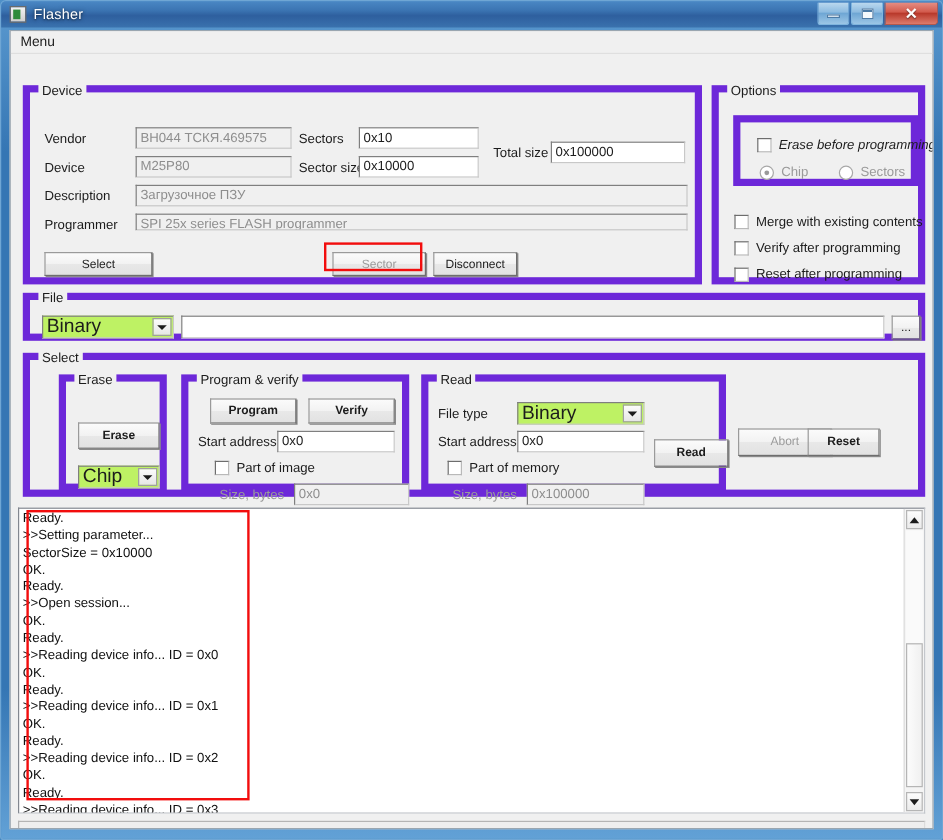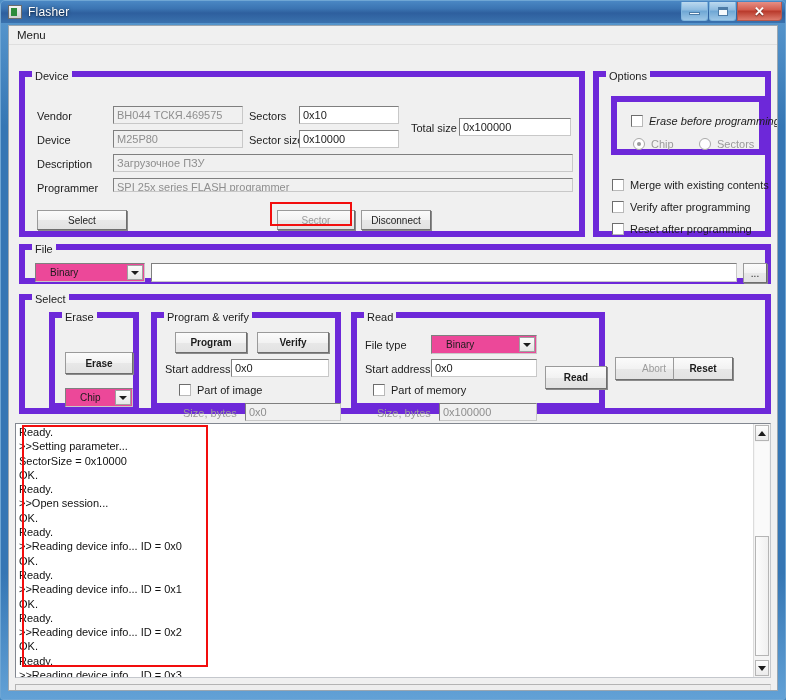--- a/index.html
+++ b/index.html
@@ -179,28 +179,28 @@
     color: #1c1c1c;
     display: flex; align-items: center; justify-content: center;
     cursor: default;
     user-select: none;
   }
   .btn.bold { font-weight: bold; }
   .btn.disabled { color: #9b9b9b; }
 
   .combo {
     position: absolute;
-    background: #ec4899;
+    background: #bef264;
     border: 1px solid #7f7f7f;
     border-right-color: #c8c8c8;
     border-bottom-color: #c8c8c8;
-    font-size: 10px;
+    font-size: 16px;
     color: #1c1c1c;
     display: flex; align-items: center;
-    padding-left: 14px;
+    padding-left: 3px;
   }
   .combo .arrowbox {
     position: absolute;
     right: 1px; top: 1px; bottom: 1px;
     width: 16px;
     background: linear-gradient(180deg,#fcfcfc,#e6e6e6);
     border: 1px solid #a0a0a0;
     display: flex; align-items: center; justify-content: center;
   }
   .combo .arrowbox:after {

